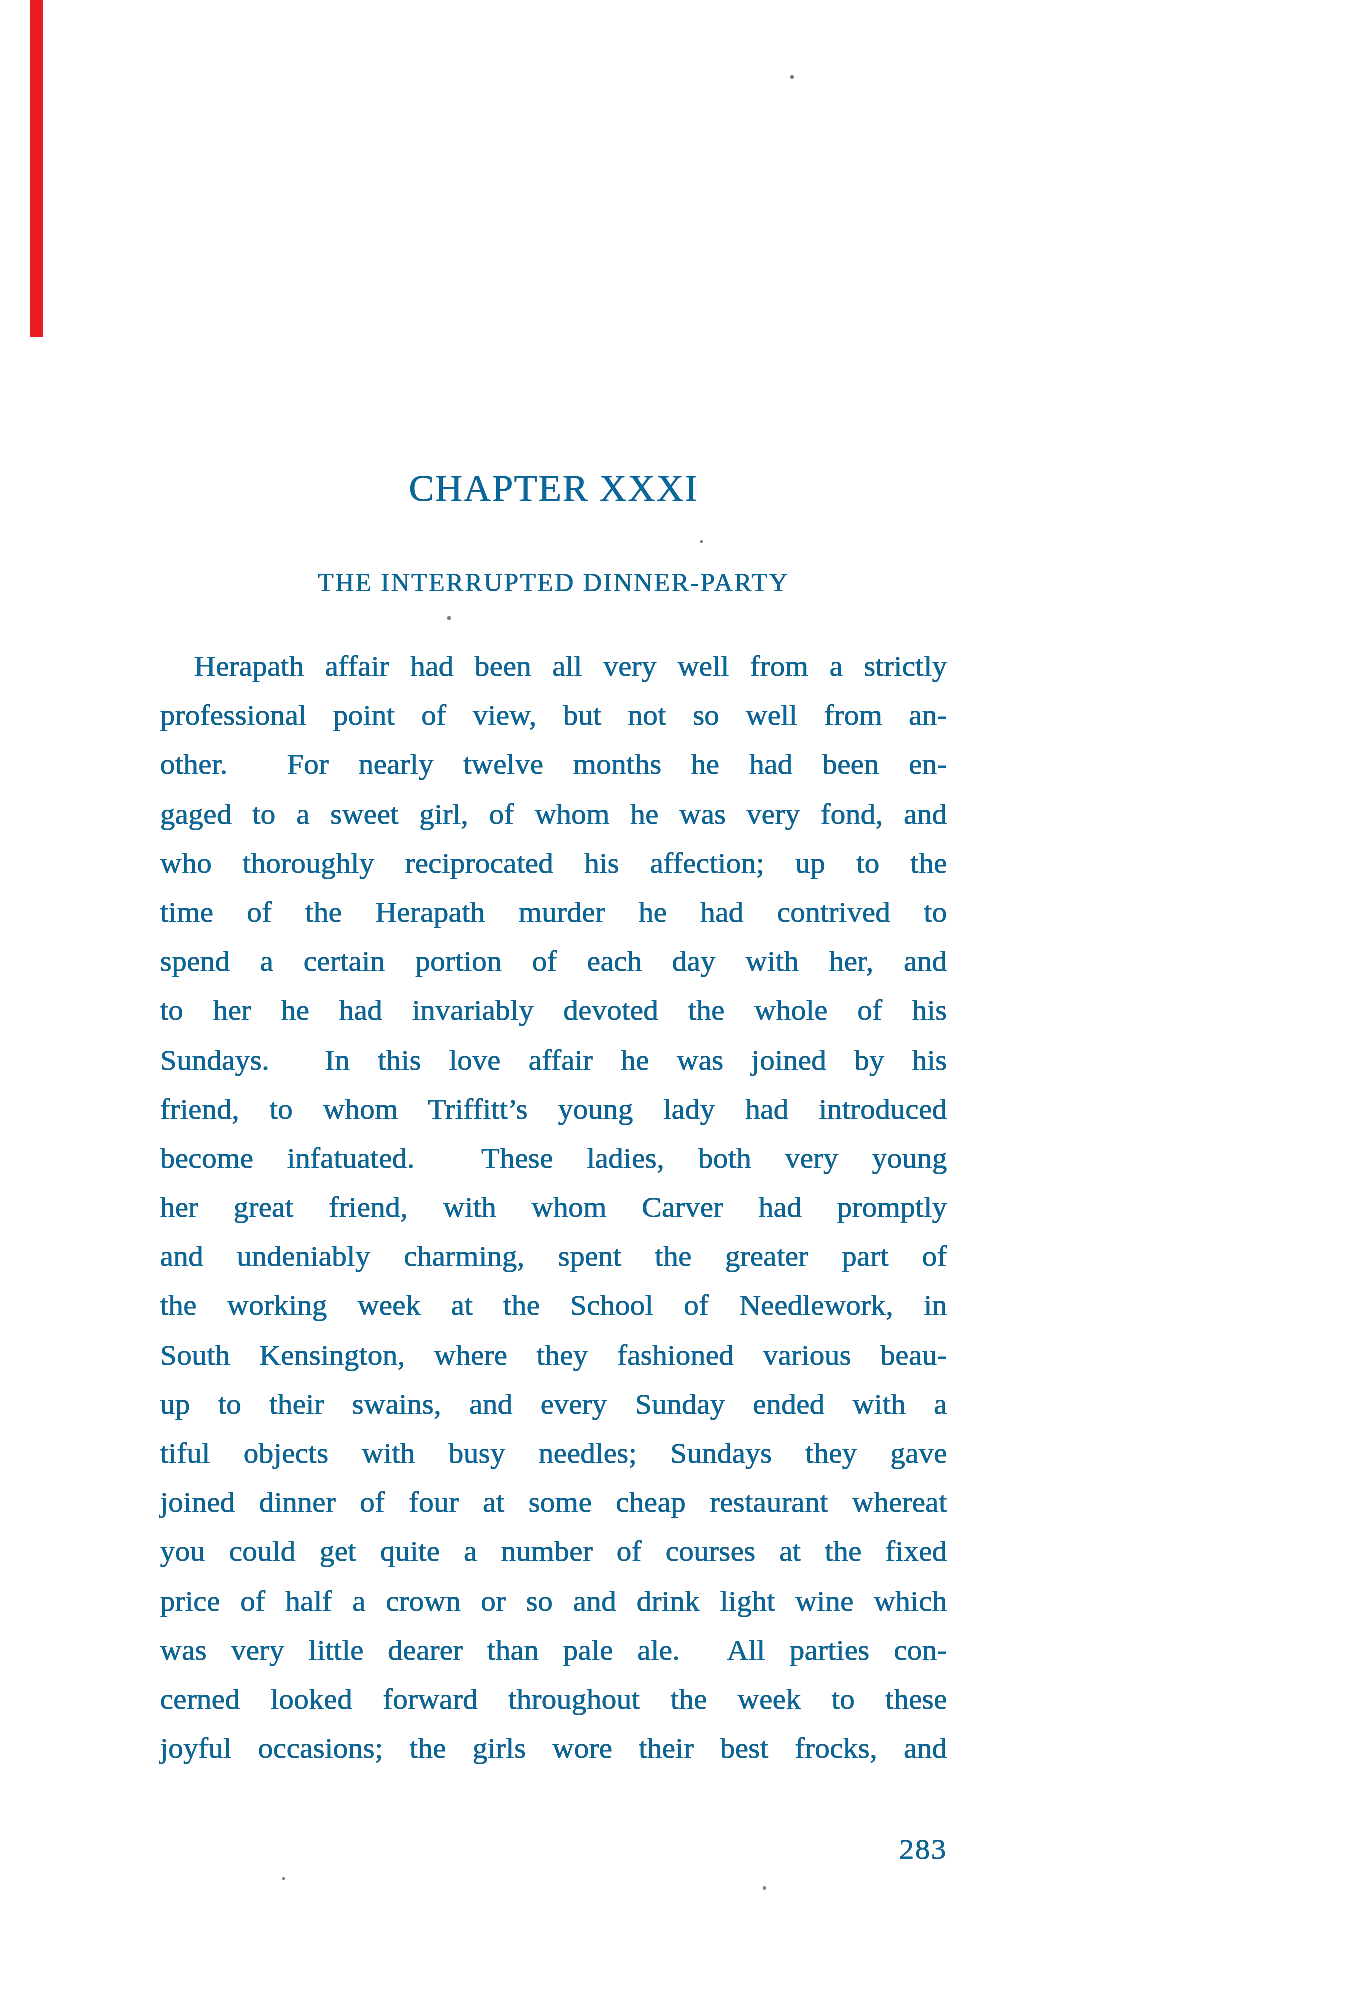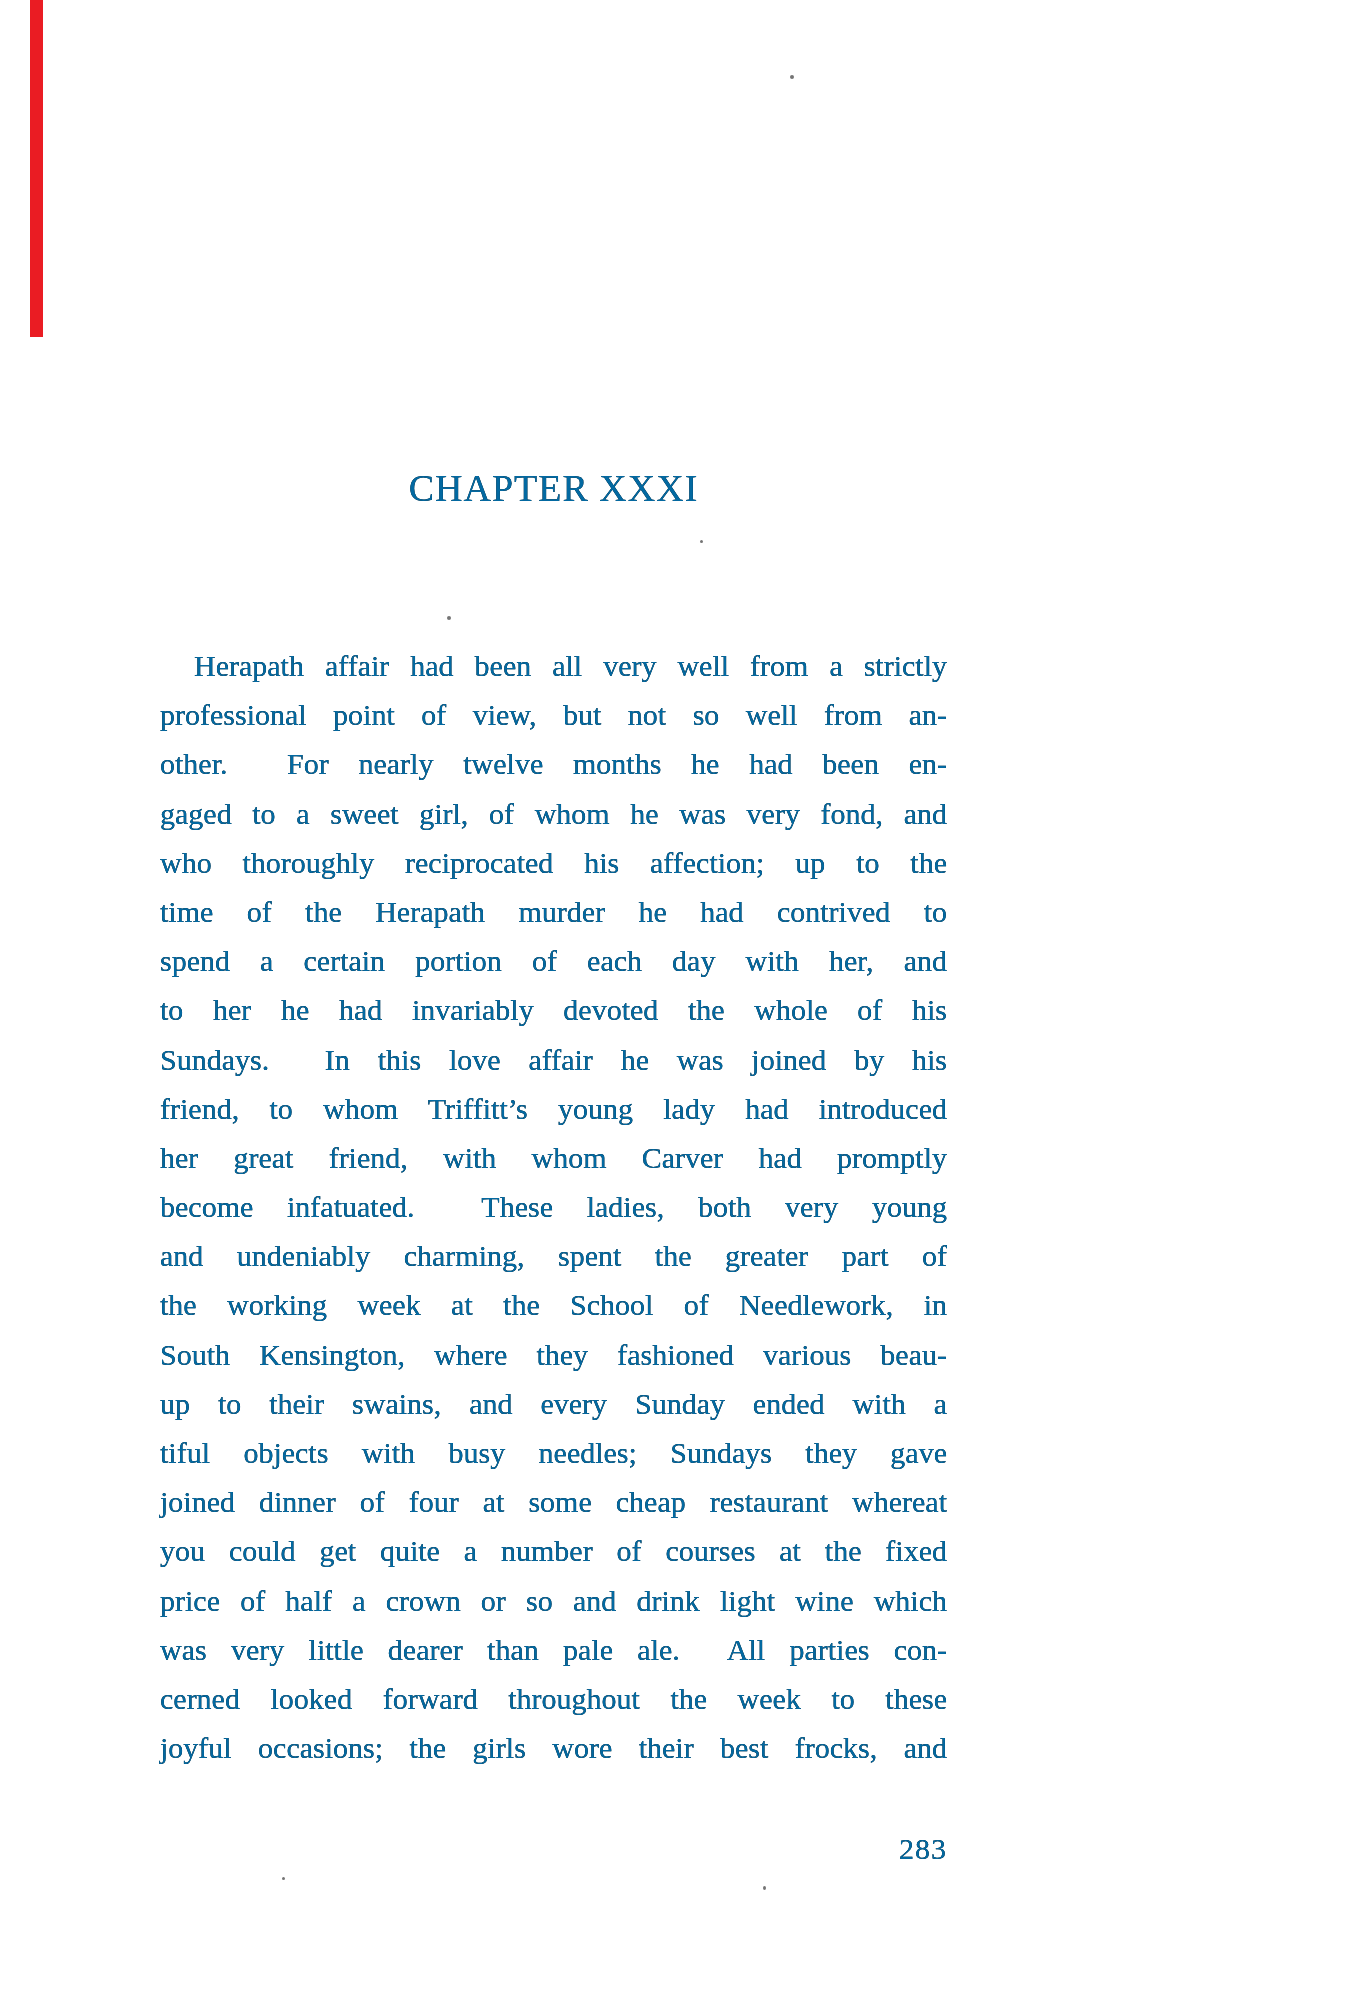--- a/index.html
+++ b/index.html
@@ -88,34 +88,35 @@
 </style>
 </head>
 <body>
 
 <div class="page" style="background: rgb(255, 255, 255); color: #0369a1;">
   <div class="ribbon" style="background: rgb(234, 28, 35);"></div>
 
   <div class="text-block">
     <h1 class="chapter">CHAPTER XXXI</h1>
 
+    <h2 class="subtitle">THE INTERRUPTED DINNER-PARTY</h2>
 
     <div class="body-text">
         <div class="line">Herapath affair had been all very well from a strictly</div>
         <div class="line">professional point of view, but not so well from an-</div>
         <div class="line">other.&nbsp; For nearly twelve months he had been en-</div>
         <div class="line">gaged to a sweet girl, of whom he was very fond, and</div>
         <div class="line">who thoroughly reciprocated his affection; up to the</div>
         <div class="line">time of the Herapath murder he had contrived to</div>
         <div class="line">spend a certain portion of each day with her, and</div>
         <div class="line">to her he had invariably devoted the whole of his</div>
         <div class="line">Sundays.&nbsp; In this love affair he was joined by his</div>
         <div class="line">friend, to whom Triffitt’s young lady had introduced</div>
+        <div class="line">become infatuated.&nbsp; These ladies, both very young</div>
         <div class="line">her great friend, with whom Carver had promptly</div>
-        <div class="line">become infatuated.&nbsp; These ladies, both very young</div>
         <div class="line">and undeniably charming, spent the greater part of</div>
         <div class="line">the working week at the School of Needlework, in</div>
         <div class="line">South Kensington, where they fashioned various beau-</div>
         <div class="line">up to their swains, and every Sunday ended with a</div>
         <div class="line">tiful objects with busy needles; Sundays they gave</div>
         <div class="line">joined dinner of four at some cheap restaurant whereat</div>
         <div class="line">you could get quite a number of courses at the fixed</div>
         <div class="line">price of half a crown or so and drink light wine which</div>
         <div class="line">was very little dearer than pale ale.&nbsp; All parties con-</div>
         <div class="line">cerned looked forward throughout the week to these</div>

